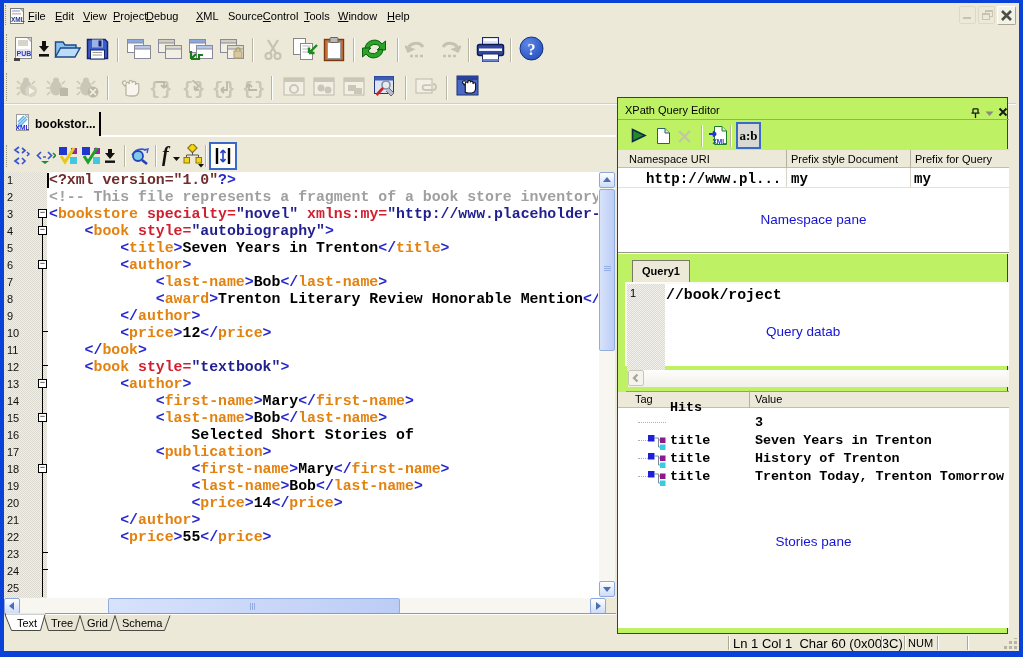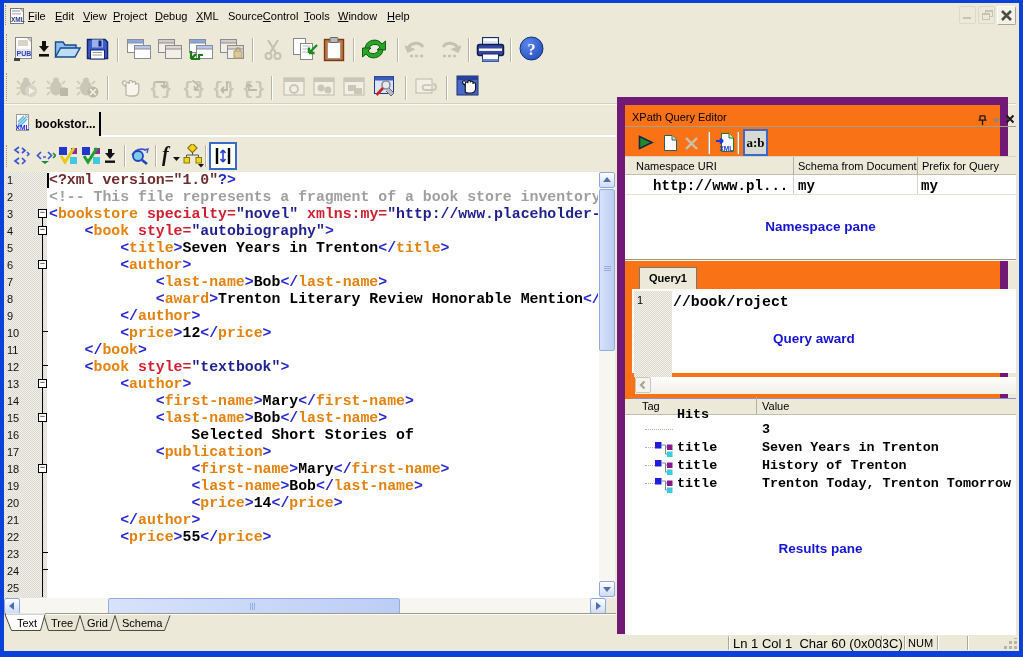--- a/index.html
+++ b/index.html
@@ -21,40 +21,40 @@
 .d{color:#2727cf}.e{color:#e3820e}.a{color:#d02030}.v{color:#1f1f8e}.c{color:#9f9f9f}.p{color:#702c2c}
 
 .fbox{position:absolute;width:9px;height:9px;background:#fff;border:1px solid #000;font:9px "Liberation Mono";line-height:7px;text-align:center}
 .fline{position:absolute;width:1px;background:#000}
 .ftick{position:absolute;height:1px;background:#000}
 
 .sbtn{position:absolute;width:16px;height:16px;border:1px solid #8fa8dc;border-radius:2px;background:linear-gradient(#fdfeff,#cfdcf8);overflow:hidden}.sbtn svg{display:block;margin:0 auto}
 .sthumb{position:absolute;border:1px solid #93ade0;border-radius:2px;background:linear-gradient(90deg,#d7e2fb,#bccdf5)}
 .strack{position:absolute;background:#f7f6f1}
 
-#xpanel{position:absolute;left:617px;top:97px;width:391px;height:537px;border:8px solid #701a75;background:#f97316;z-index:40}
-.bluelabel{position:absolute;font-weight:bold;font-size:13.5px;color:#1414d2}
+#xpanel{position:absolute;left:617px;top:97px;width:391px;height:537px;border:1px solid #701a75;background:#bef264;z-index:40}
+.bluelabel{position:absolute;font-weight:normal;font-size:13.5px;color:#1414d2}
 .monob{position:absolute;font:bold 14.83px "Liberation Mono",monospace;white-space:pre}
 .monos{position:absolute;font:bold 13.4px "Liberation Mono",monospace;white-space:pre}
 .monon{position:absolute;font:bold 14.1px "Liberation Mono",monospace;white-space:pre}
 
 #sheettabs{position:absolute;left:4px;top:613px;width:612px;height:22px;background:#ece9d8}
 
 #status{position:absolute;left:4px;top:635px;width:1015px;height:16px;background:#ece9d8;font-size:11px}
 .groove{position:absolute;top:1px;height:14px;width:2px;border-left:1px solid #aca899;border-right:1px solid #fff}
 </style></head>
 <body>
 
 <div id="menubar">
   <div class="grip" style="left:1px;top:2px;height:20px"></div>
   <span class="mi" style="left:24px"><u>F</u>ile</span>
   <span class="mi" style="left:51px"><u>E</u>dit</span>
   <span class="mi" style="left:79px"><u>V</u>iew</span>
   <span class="mi" style="left:109px"><u>P</u>roject</span>
-  <span class="mi" style="left:151px"><u>D</u>ebug</span>
+  <span class="mi" style="left:142px"><u>D</u>ebug</span>
   <span class="mi" style="left:192px"><u>X</u>ML</span>
   <span class="mi" style="left:224px">Source<u>C</u>ontrol</span>
   <span class="mi" style="left:300px"><u>T</u>ools</span>
   <span class="mi" style="left:334px"><u>W</u>indow</span>
   <span class="mi" style="left:383px"><u>H</u>elp</span>
   <svg class="abs" style="left:5px;top:5px" width="17" height="17" viewBox="0 0 17 17">
     <rect x="1.5" y="0.5" width="13" height="15" fill="#fff" stroke="#777"></rect>
     <path d="M14.5 .5 L14.5 4 L11 .5 Z" fill="#d6d2c0" stroke="#777" stroke-width=".8"></path>
     <rect x="3" y="2" width="8" height="2" fill="#b8c8e8"></rect>
     <rect x="3" y="5" width="9" height="1.5" fill="#d8b8b8"></rect>
@@ -480,21 +480,21 @@
     <path d="M6.5 1.5 H14 L18.5 6 V19.5 H6.5 Z" fill="#fff" stroke="#1f7a2a"></path>
     <path d="M14 1.5 L14 6 L18.5 6" fill="#d2ecd2" stroke="#1f7a2a"></path>
     <path d="M1 9 H8 M8 9 L5 6.5 M8 9 L5 11.5" stroke="#2233dd" stroke-width="2.2" fill="none"></path>
     <text x="4.5" y="19" font-size="6.5" font-weight="bold" fill="#2233cc" font-family="Liberation Sans">XML</text>
   </svg>
   <div class="sep" style="left:112px;top:27px;height:22px"></div>
   <div class="abs" style="left:118px;top:24px;width:25px;height:27px;border:2px solid #3a6ac8;background:#d9d9d4;text-align:center;font:bold 13px 'Liberation Serif',serif;line-height:23px">a:b</div>
 
   <div class="abs" style="left:0;top:51px;width:391px;height:19px;background:#ece9d8;border-top:1px solid #d8d4c4;border-bottom:1px solid #c2beae"></div>
   <span class="abs" style="left:11px;top:55px;font-size:11px">Namespace URI</span>
-  <span class="abs" style="left:173px;top:55px;font-size:11px">Schema from Document</span>
+  <span class="abs" style="left:173px;top:55px;font-size:11px">Prefix style Document</span>
   <span class="abs" style="left:297px;top:55px;font-size:11px">Prefix for Query</span>
   <div class="abs" style="left:168px;top:52px;width:1px;height:18px;background:#b5b1a1"></div>
   <div class="abs" style="left:292px;top:52px;width:1px;height:18px;background:#b5b1a1"></div>
   <div class="abs" style="left:0;top:70px;width:391px;height:84px;background:#fff"></div>
   <div class="abs" style="left:168px;top:70px;width:1px;height:20px;background:#d8d5c8"></div>
   <div class="abs" style="left:292px;top:70px;width:1px;height:20px;background:#d8d5c8"></div>
   <div class="abs" style="left:0;top:89px;width:391px;height:1px;background:#e4e1d6"></div>
   <span class="monon" style="left:28px;top:73px">http://www.pl...</span>
   <span class="monon" style="left:173px;top:73px">my</span>
   <span class="monon" style="left:296px;top:73px">my</span>
@@ -504,21 +504,21 @@
   <div class="abs" style="left:0;top:155px;width:391px;height:1px;background:#fbfaf6"></div>
 
   <div class="abs" style="left:14px;top:162px;width:58px;height:22px;border:1px solid #7a7868;border-bottom:none;background:#ece9d8;text-align:center;font-size:11px;font-weight:bold;line-height:21px">Query1</div>
 
   <div class="abs" style="left:7px;top:184px;width:384px;height:2px;background:#fbfaf4"></div>
   <div class="abs" style="left:7px;top:184px;width:2px;height:84px;background:#fbfaf4"></div>
   <div class="abs" style="left:9px;top:186px;width:38px;height:86px;background:repeating-conic-gradient(#f3f1eb 0 25%,#ddd9ce 0 50%) 0 0/2px 2px"></div>
   <span class="abs" style="left:12px;top:189px;font-size:11px">1</span>
   <div class="abs" style="left:47px;top:186px;width:344px;height:82px;background:#fff"></div>
   <span class="monob" style="left:48px;top:189px">//book/roject</span>
-  <div class="bluelabel" style="left:148px;top:226px">Query award</div>
+  <div class="bluelabel" style="left:148px;top:226px">Query datab</div>
 
   <div class="abs" style="left:10px;top:272px;width:381px;height:17px;background:linear-gradient(#fdfdfb,#f1f0ea)"></div>
   <div class="abs" style="left:10px;top:272px;width:16px;height:16px;border:1px solid #cbc7b8;border-radius:2px;background:#f4f3ed"></div>
   <svg class="abs" style="left:13px;top:275px" width="10" height="10" viewBox="0 0 10 10">
       <path d="M6.5 1.5 L3 5 L6.5 8.5" stroke="#a8a494" stroke-width="2.2" fill="none"></path>
     </svg>
 
   <div class="abs" style="left:8px;top:293px;width:383px;height:1px;background:#8894c8"></div>
   <div class="abs" style="left:0;top:294px;width:391px;height:16px;background:#ece9d8;border-bottom:1px solid #c2beae"></div>
   <span class="abs" style="left:17px;top:295px;font-size:11px">Tag</span>
@@ -548,15 +548,15 @@
   <span class="monos" style="left:137px;top:353px">History of Trenton</span>
   <div class="abs" style="left:20px;top:378px;width:10px;height:1px;border-top:1px dotted #b4b0a0"></div>
   <svg class="abs" style="left:30px;top:372px" width="19" height="17" viewBox="0 0 19 17">
       <rect x="0" y="1" width="6.5" height="6.5" fill="#1f1fd9"></rect>
       <path d="M6.5 4 H10.5 V13 H12 M10.5 6 H12" stroke="#7a8a98" fill="none"></path>
       <rect x="12" y="3.5" width="5.5" height="5.5" fill="#8c1a8c"></rect>
       <rect x="12" y="10.5" width="5.5" height="5.5" fill="#38ccde"></rect>
     </svg>
   <span class="monos" style="left:52px;top:371px">title</span>
   <span class="monos" style="left:137px;top:371px">Trenton Today, Trenton Tomorrow</span>
-  <div class="bluelabel" style="left:0;top:436px;width:391px;text-align:center">Results pane</div>
+  <div class="bluelabel" style="left:0;top:436px;width:391px;text-align:center">Stories pane</div>
 </div>
 <div id="frame"></div>
 
 </body></html>

